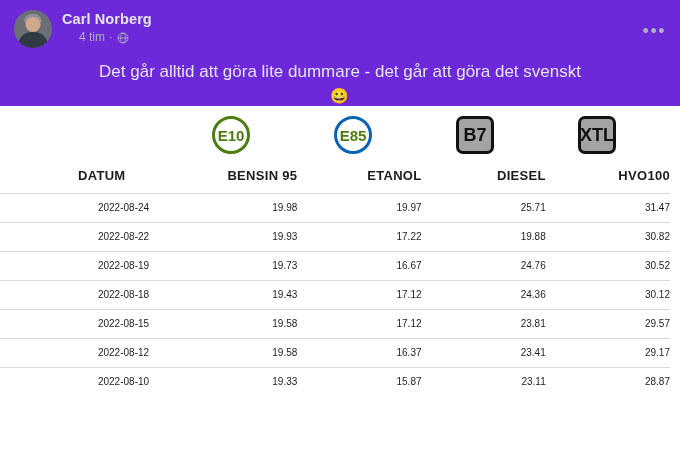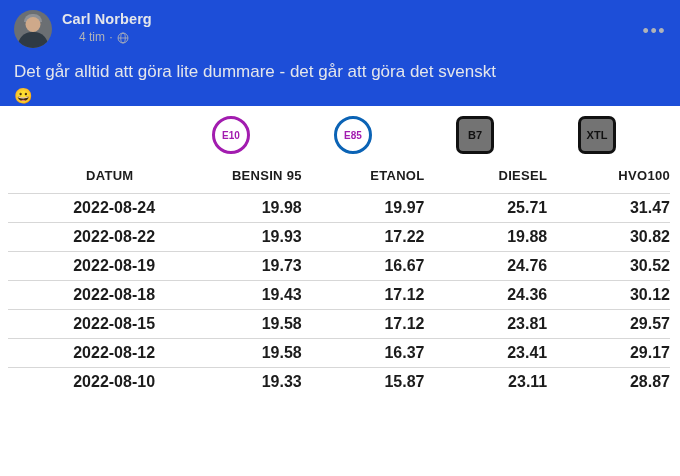--- a/index.html
+++ b/index.html
@@ -14,26 +14,27 @@
     overflow: hidden;
   }
   .app {
     width: 680px;
     height: 476px;
     position: relative;
     background: #ffffff;
   }
   
   .post-card {
-    background: #1d4ed8;
+    background: #6d28d9;
     color: #e4e6eb;
     padding: 10px 14px 14px 14px;
     height: 106px;
     box-sizing: border-box;
     position: relative;
+    text-align: center;
   }
   .post-top {
     display: flex;
     align-items: flex-start;
   }
   .avatar {
     width: 38px;
     height: 38px;
     border-radius: 50%;
     overflow: hidden;
@@ -138,58 +139,57 @@
     display: flex;
     align-items: center;
     justify-content: center;
   }
   .col-date { width: 170px; }
   .col-fuel { width: 122px; }
   .badge-circle {
     width: 38px;
     height: 38px;
     border-radius: 50%;
-    border: 3px solid #a21caf;
+    border: 3px solid #4d7c0f;
     background: #ffffff;
-    color: #a21caf;
-    font-size: 10px;
+    color: #4d7c0f;
+    font-size: 15px;
     font-weight: bold;
     display: flex;
     align-items: center;
     justify-content: center;
     box-sizing: border-box;
   }
   .badge-circle.blue { border-color: #0b63b5; }
   .badge-square {
     width: 38px;
     height: 38px;
     border-radius: 7px;
     border: 3px solid #111111;
-    background: #737373;
+    background: #a3a3a3;
     color: #111;
-    font-size: 11px;
+    font-size: 18px;
     font-weight: bold;
     display: flex;
     align-items: center;
     justify-content: center;
     box-sizing: border-box;
   }
   table.fuel-table {
     border-collapse: collapse;
     width: 100%;
     table-layout: fixed;
   }
   table.fuel-table th,
   table.fuel-table td {
-    font-size: 16px;
+    font-size: 10px;
     color: #1c1c1c;
     padding: 0;
     height: 29px;
     vertical-align: middle;
-    font-weight: bold;
   }
   table.fuel-table th {
     font-weight: bold;
     font-size: 13px;
     letter-spacing: 0.3px;
     padding-bottom: 6px;
   }
   .th-date, .td-date {
     width: 170px;
     text-align: right;
@@ -206,21 +206,21 @@
     text-align: right;
     box-sizing: border-box;
   }
   table.fuel-table tbody tr {
     border-top: 1px solid #d7d7d7;
   }
   table.fuel-table tbody tr td {
     font-variant-numeric: tabular-nums;
   }
   .table-wrap {
-    padding: 0 10px 0 8px;
+    padding: 0 10px 0 0;
   }
 </style>
 </head>
 <body>
 
 <div class="app">
 
   <div class="post-card">
     <div class="post-top">
       <div class="avatar">

